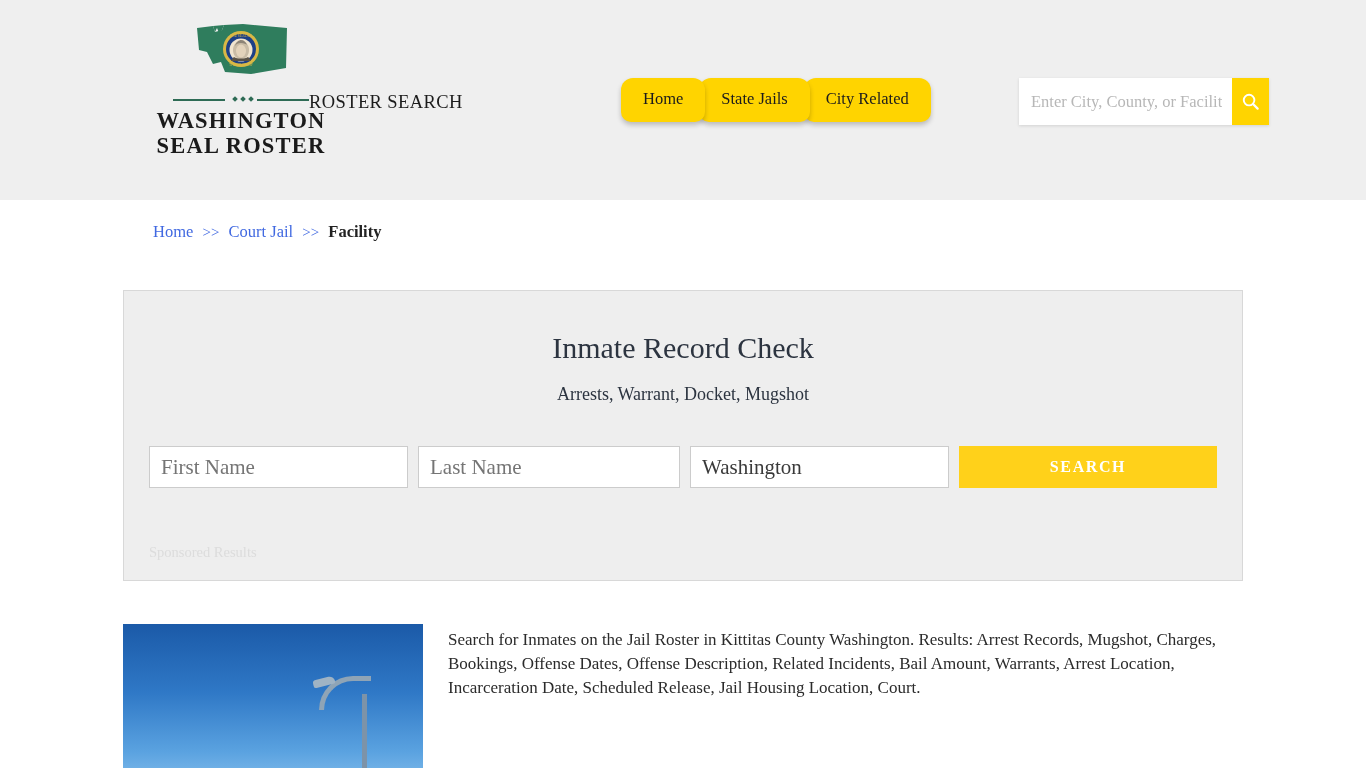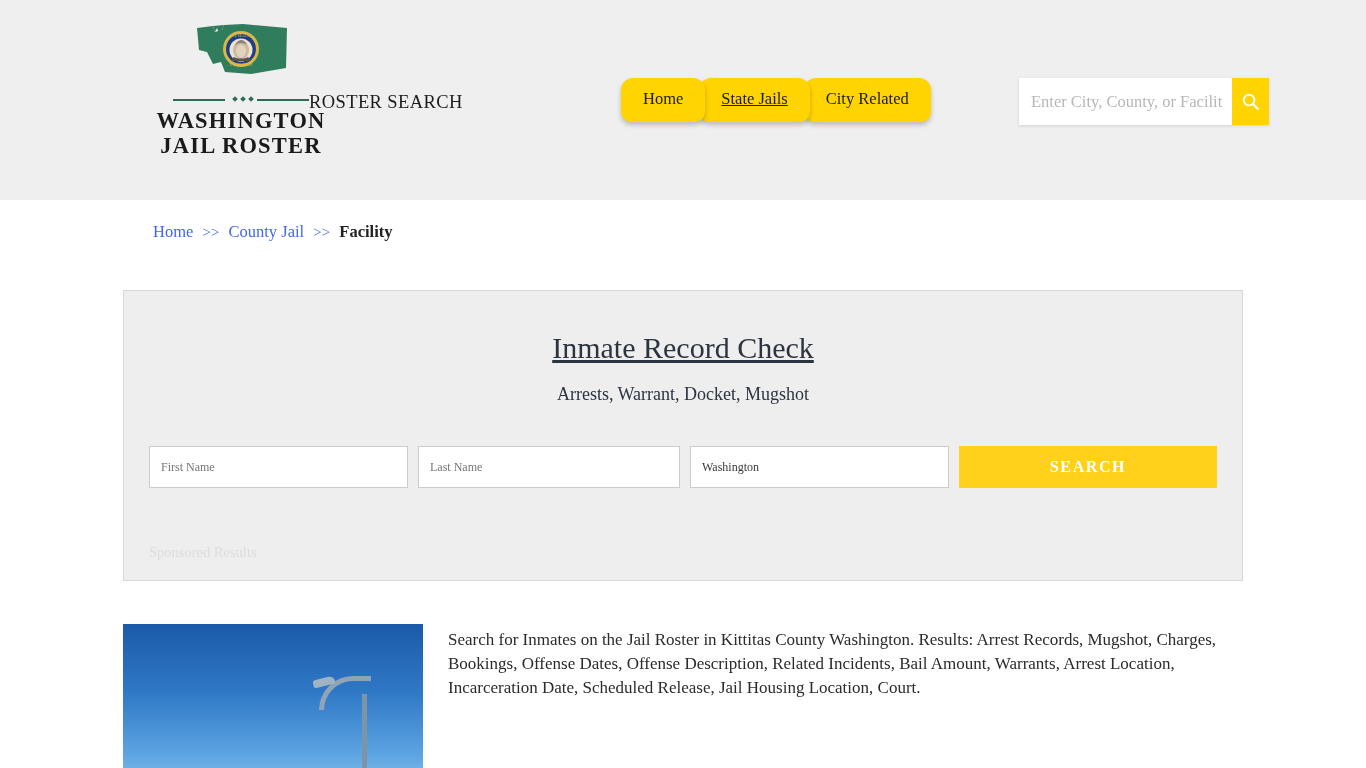--- a/index.html
+++ b/index.html
@@ -95,21 +95,21 @@
     font-size: 16.5px;
     padding: 11px 22px 13px;
     border-radius: 12px 12px 10px 10px;
     box-shadow: 0 3px 5px rgba(0,0,0,0.22);
     white-space: nowrap;
     cursor: pointer;
     position: relative;
   }
   .nav-item + .nav-item { margin-left: -6px; }
   .nav-item.n1 { z-index: 3; }
-  .nav-item.n2 { z-index: 2; text-decoration: underline; }
+  .nav-item.n2 { z-index: 2; }
   .nav-item.n3 { z-index: 1; }
 
   
   .hsearch {
     position: absolute;
     right: -26px;
     top: 78px;
     display: flex;
     width: 250px;
     height: 47px;
@@ -176,40 +176,39 @@
     height: 291px;
     position: relative;
   }
   .panel h2 {
     text-align: center;
     margin: 0;
     padding-top: 40px;
     font-size: 30px;
     font-weight: normal;
     color: #2c3440;
-    text-decoration: underline;
   }
   .panel .sub {
     text-align: center;
     font-size: 18px;
     color: #2c3440;
     margin-top: 19px;
   }
   .form-row {
     display: flex;
     margin: 41px 25px 0 25px;
     gap: 10px;
   }
   .form-row input[type=text],
   .form-row select {
     height: 42px;
     border: 1px solid #ccc;
     background: #fff;
     font-family: "Liberation Serif", "DejaVu Serif", serif;
-    font-size: 12px;
+    font-size: 21px;
     color: #3a3a3a;
     padding: 0 11px;
     outline: none;
   }
   .fld-first { width: 259px; }
   .fld-last { width: 262px; }
   .fld-state {
     width: 259px;
     -webkit-appearance: none;
     appearance: none;
@@ -313,21 +312,21 @@
         </svg>
       </div>
       <div class="divider">
         <span class="ln l"></span>
         <span class="dot d1"></span>
           <span class="dot d2"></span>
           <span class="dot d3"></span>
         <span class="ln r"></span>
       </div>
       <div class="brand-line1">WASHINGTON</div>
-      <div class="brand-line2">JAIL ROSTER</div>
+      <div class="brand-line2">SEAL ROSTER</div>
     </div>
 
     <div class="roster-search-txt">ROSTER SEARCH</div>
 
     <nav class="nav">
       <div class="nav-item n1">Home</div>
       <div class="nav-item n2">State Jails</div>
       <div class="nav-item n3">City Related</div>
     </nav>
 
@@ -342,21 +341,21 @@
     </div>
 
   </div>
 </div>
 
 <div class="page">
 
   <div class="breadcrumb">
     <a href="#">Home</a>
     <span class="sep">&gt;&gt;</span>
-    <a href="#">County Jail</a>
+    <a href="#">Court Jail</a>
     <span class="sep">&gt;&gt;</span>
     <span class="cur">Facility</span>
   </div>
 
 
   <div class="panel">
     <h2>Inmate Record Check</h2>
     <div class="sub">Arrests, Warrant, Docket, Mugshot</div>
 
     <div class="form-row">

